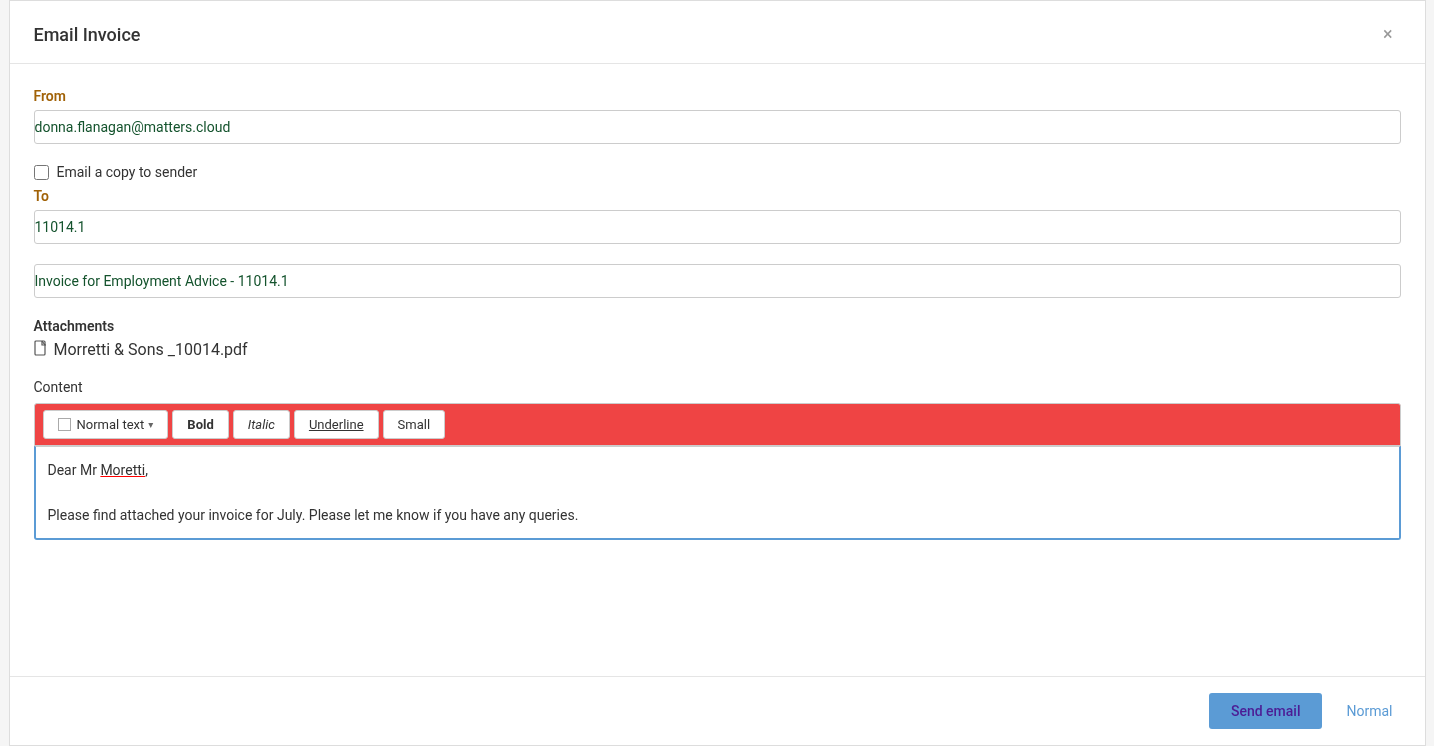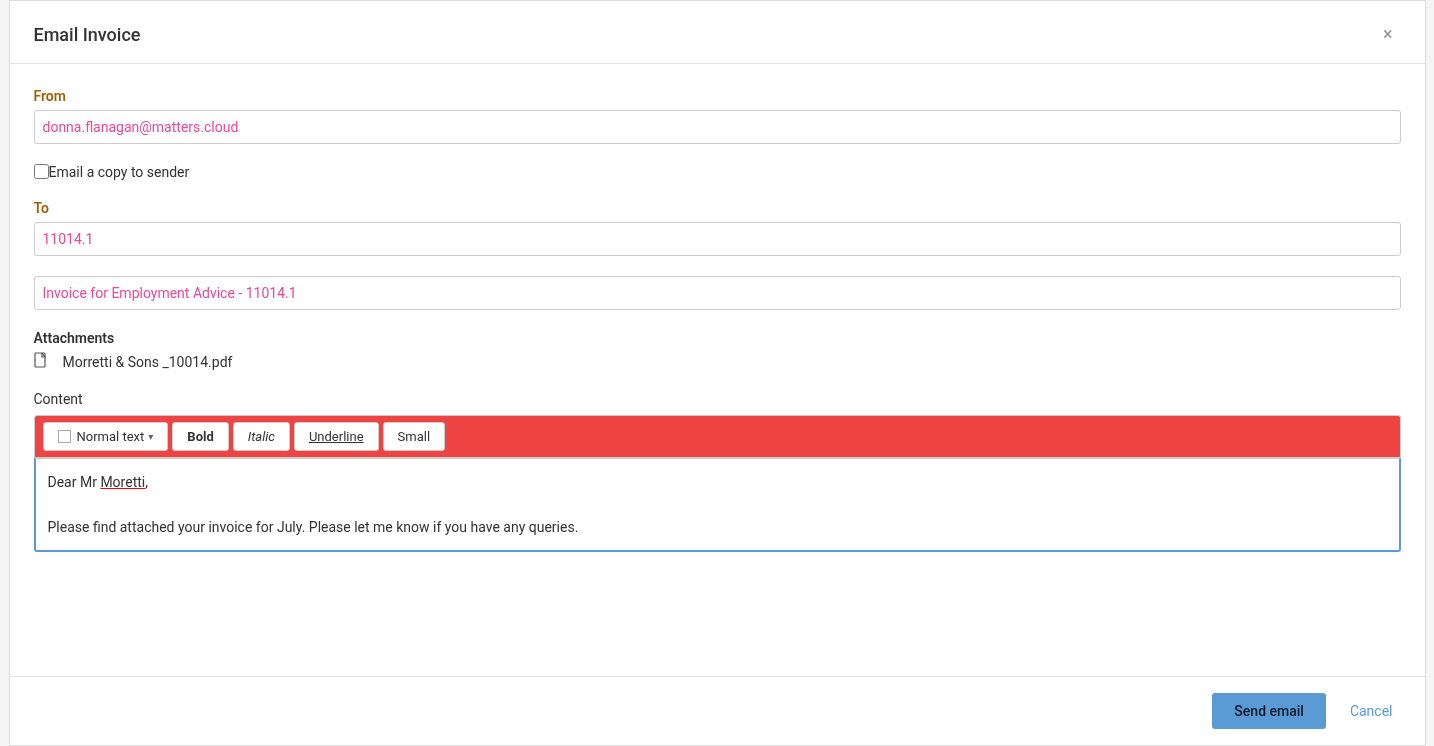--- a/index.html
+++ b/index.html
@@ -61,33 +61,34 @@
     .form-label {
       display: block;
       font-size: 14px;
       font-weight: 600;
       color: #a16207;
       margin-bottom: 6px;
     }
 
     .form-control {
       width: 100%;
-      padding: 8px 8px;
+      padding: 8px 0;
       border: 1px solid #ccc;
       border-radius: 3px;
       font-size: 14px;
-      color: #ec4899;
+      color: #14532d;
       background: #fff;
       outline: none;
     }
 
     .checkbox-group {
       display: flex;
-      align-items: flex-start;
-      margin-bottom: 20px;
+      align-items: flex-end;
+      gap: 8px;
+      margin-bottom: 8px;
     }
 
     .checkbox-group input[type="checkbox"] {
       width: 15px;
       height: 15px;
       cursor: pointer;
     }
 
     .checkbox-label {
       font-size: 14px;
@@ -98,22 +99,22 @@
     .attachments-label {
       font-size: 14px;
       font-weight: 600;
       color: #333;
       margin-bottom: 6px;
     }
 
     .attachment-item {
       display: flex;
       align-items: center;
-      gap: 15px;
-      font-size: 14px;
+      gap: 6px;
+      font-size: 16px;
       color: #333;
     }
 
     .file-icon {
       color: #666;
       font-size: 14px;
     }
 
     .content-label {
       font-size: 14px;
@@ -185,21 +186,21 @@
       padding: 16px 24px;
       border-top: 1px solid #e5e5e5;
       position: absolute;
       bottom: 0;
       width: 100%;
       background: #fff;
     }
 
     .btn-send {
       background: #5b9bd5;
-      color: #0f172a;
+      color: #4c1d95;
       border: none;
       padding: 10px 22px;
       font-size: 14px;
       border-radius: 3px;
       cursor: pointer;
       font-weight: 500;
     }
 
     .btn-cancel {
       background: none;
@@ -292,15 +293,15 @@
         <p>Dear Mr <span class="underline-red">Moretti</span>,</p>
         <br>
         <p>Please find attached your invoice for July.  Please let me know if you have any queries.</p>
       </div>
     </div>
 
   </div>
 
   <div class="modal-footer">
     <button class="btn-send">Send email</button>
-    <button class="btn-cancel">Cancel</button>
+    <button class="btn-cancel">Normal</button>
   </div>
 </div>
 
 </body></html>

